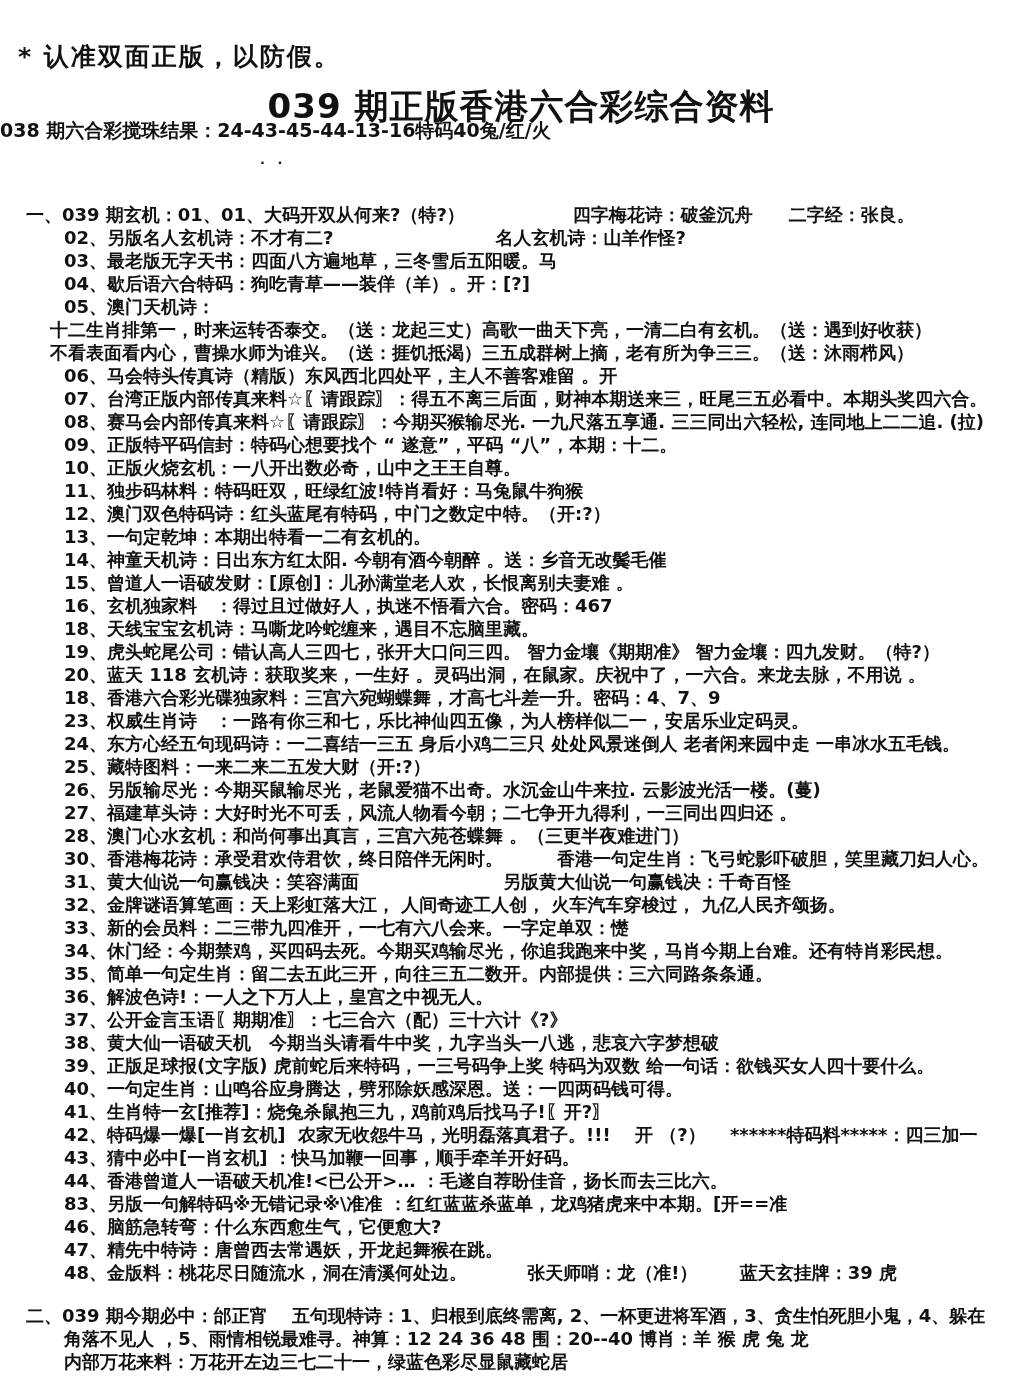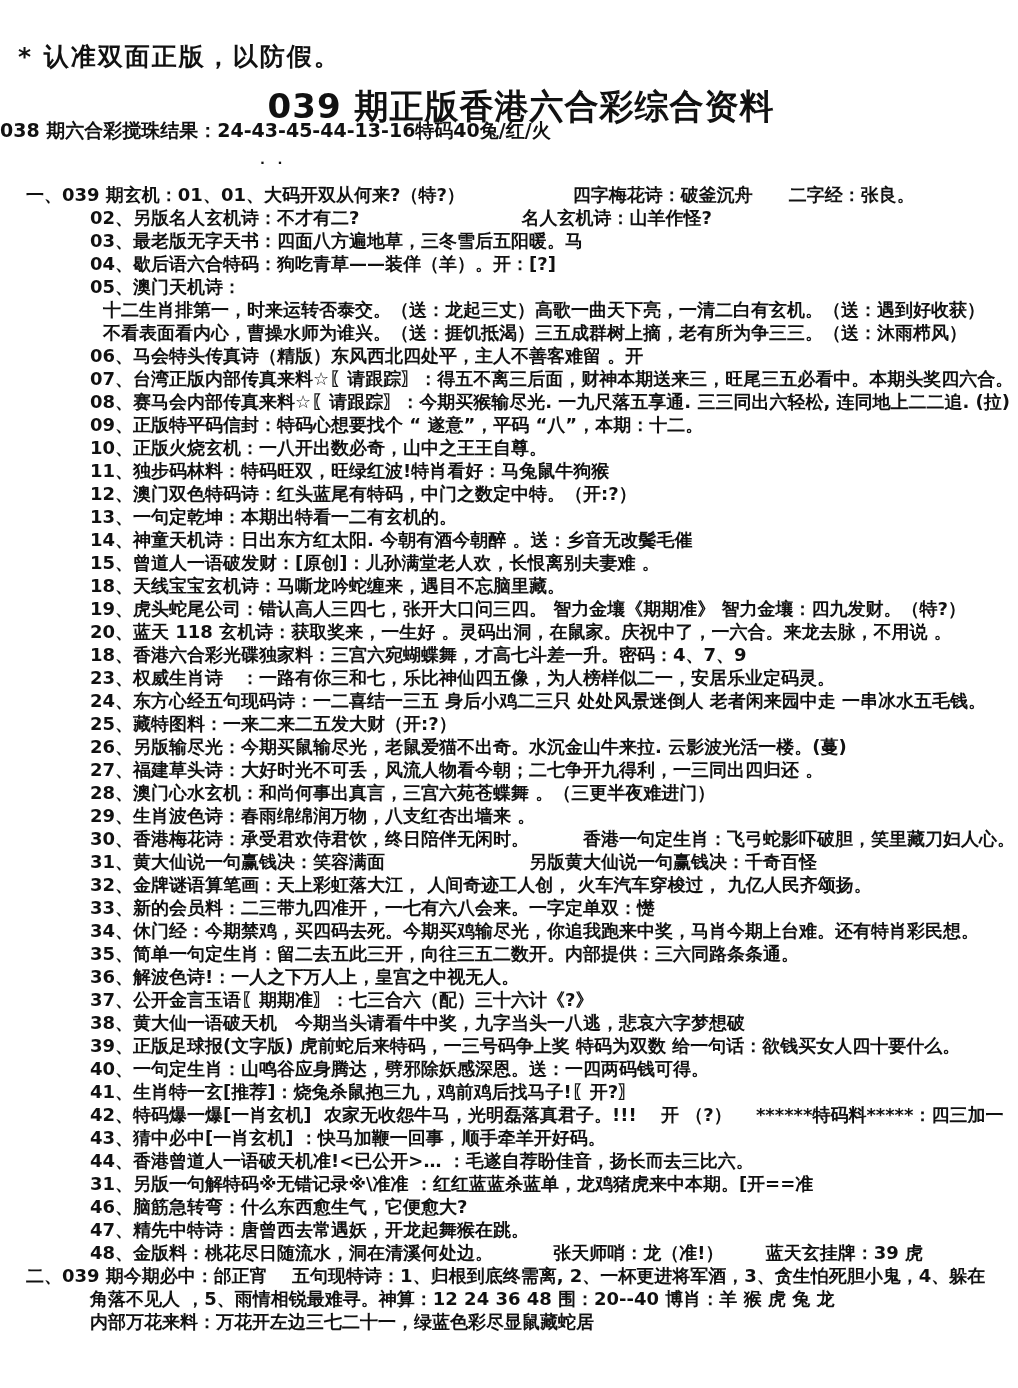--- a/index.html
+++ b/index.html
@@ -21,23 +21,23 @@
     text-align:left;font-size:19px;font-weight:700;white-space:pre;
   }
   .dots{
     position:absolute;left:260px;top:152px;font-size:13px;font-weight:700;letter-spacing:4px;
   }
   .lines{position:absolute;left:0;top:183px;width:1018px;}
   .line{
     height:23px;line-height:23px;font-size:18px;font-weight:600;
     white-space:pre;overflow:hidden;
   }
-  .indent-section{padding-left:26px;}
-  .indent-item{padding-left:90px;}
-  .indent-cont{padding-left:103px;}
+  .indent-section{padding-left:26px;margin-top:20px;}
+  .indent-item{padding-left:64px;}
+  .indent-cont{padding-left:50px;}
 </style>
 </head>
 <body>
 
 <div class="page">
   <div class="disclaimer">* 认准双面正版，以防假。</div>
   <h1 class="title">039 期正版香港六合彩综合资料</h1>
   <div class="subtitle">038 期六合彩搅珠结果：24-43-45-44-13-16特码40兔/红/火</div>
   <div class="dots">. .</div>
   <div class="lines" id="lines-container">
@@ -51,47 +51,47 @@
       <div class="line indent-item">06、马会特头传真诗（精版）东风西北四处平，主人不善客难留 。开</div>
       <div class="line indent-item">07、台湾正版内部传真来料☆〖请跟踪〗：得五不离三后面，财神本期送来三，旺尾三五必看中。本期头奖四六合。</div>
       <div class="line indent-item">08、赛马会内部传真来料☆〖请跟踪〗：今期买猴输尽光. 一九尺落五享通. 三三同出六轻松, 连同地上二二追. (拉)</div>
       <div class="line indent-item">09、正版特平码信封：特码心想要找个 “ 遂意”，平码 “八”，本期：十二。</div>
       <div class="line indent-item">10、正版火烧玄机：一八开出数必奇，山中之王王自尊。</div>
       <div class="line indent-item">11、独步码林料：特码旺双，旺绿红波!特肖看好：马兔鼠牛狗猴</div>
       <div class="line indent-item">12、澳门双色特码诗：红头蓝尾有特码，中门之数定中特。（开:?）</div>
       <div class="line indent-item">13、一句定乾坤：本期出特看一二有玄机的。</div>
       <div class="line indent-item">14、神童天机诗：日出东方红太阳. 今朝有酒今朝醉 。送：乡音无改鬓毛催</div>
       <div class="line indent-item">15、曾道人一语破发财：[原创]：儿孙满堂老人欢，长恨离别夫妻难 。</div>
+      <div class="line indent-item">16、玄机独家料　：得过且过做好人，执迷不悟看六合。密码：467</div>
       <div class="line indent-item">18、天线宝宝玄机诗：马嘶龙吟蛇缠来，遇目不忘脑里藏。</div>
       <div class="line indent-item">19、虎头蛇尾公司：错认高人三四七，张开大口问三四。 智力金壤《期期准》 智力金壤：四九发财。（特?）</div>
       <div class="line indent-item">20、蓝天 118 玄机诗：获取奖来，一生好 。灵码出洞，在鼠家。庆祝中了，一六合。来龙去脉，不用说 。</div>
       <div class="line indent-item">18、香港六合彩光碟独家料：三宫六宛蝴蝶舞，才高七斗差一升。密码：4、7、9</div>
       <div class="line indent-item">23、权威生肖诗　：一路有你三和七，乐比神仙四五像，为人榜样似二一，安居乐业定码灵。</div>
       <div class="line indent-item">24、东方心经五句现码诗：一二喜结一三五 身后小鸡二三只 处处风景迷倒人 老者闲来园中走 一串冰水五毛钱。</div>
       <div class="line indent-item">25、藏特图料：一来二来二五发大财（开:?）</div>
       <div class="line indent-item">26、另版输尽光：今期买鼠输尽光，老鼠爱猫不出奇。水沉金山牛来拉. 云影波光活一楼。(蔓)</div>
       <div class="line indent-item">27、福建草头诗：大好时光不可丢，风流人物看今朝；二七争开九得利，一三同出四归还 。</div>
       <div class="line indent-item">28、澳门心水玄机：和尚何事出真言，三宫六苑苍蝶舞 。（三更半夜难进门）</div>
-      <div class="line indent-item">29、生肖波色诗：春雨绵绵润万物，八支红杏出墙来 。</div>
       <div class="line indent-item">30、香港梅花诗：承受君欢侍君饮，终日陪伴无闲时。　　　香港一句定生肖：飞弓蛇影吓破胆，笑里藏刀妇人心。</div>
       <div class="line indent-item">31、黄大仙说一句赢钱决：笑容满面　　　　　　　　另版黄大仙说一句赢钱决：千奇百怪</div>
       <div class="line indent-item">32、金牌谜语算笔画：天上彩虹落大江， 人间奇迹工人创， 火车汽车穿梭过， 九亿人民齐颂扬。</div>
       <div class="line indent-item">33、新的会员料：二三带九四准开，一七有六八会来。一字定单双：憷</div>
       <div class="line indent-item">34、休门经：今期禁鸡，买四码去死。今期买鸡输尽光，你追我跑来中奖，马肖今期上台难。还有特肖彩民想。</div>
       <div class="line indent-item">35、简单一句定生肖：留二去五此三开，向往三五二数开。内部提供：三六同路条条通。</div>
       <div class="line indent-item">36、解波色诗!：一人之下万人上，皇宫之中视无人。</div>
       <div class="line indent-item">37、公开金言玉语〖期期准〗：七三合六（配）三十六计《?》</div>
       <div class="line indent-item">38、黄大仙一语破天机　今期当头请看牛中奖，九字当头一八逃，悲哀六字梦想破</div>
       <div class="line indent-item">39、正版足球报(文字版) 虎前蛇后来特码，一三号码争上奖 特码为双数 给一句话：欲钱买女人四十要什么。</div>
       <div class="line indent-item">40、一句定生肖：山鸣谷应身腾达，劈邪除妖感深恩。送：一四两码钱可得。</div>
       <div class="line indent-item">41、生肖特一玄[推荐]：烧兔杀鼠抱三九，鸡前鸡后找马子!〖开?〗</div>
       <div class="line indent-item">42、特码爆一爆[一肖玄机]  农家无收怨牛马，光明磊落真君子。!!!　 开 （?）　 ******特码料*****：四三加一</div>
       <div class="line indent-item">43、猜中必中[一肖玄机] ：快马加鞭一回事，顺手牵羊开好码。</div>
       <div class="line indent-item">44、香港曾道人一语破天机准!&lt;已公开&gt;… ：毛遂自荐盼佳音，扬长而去三比六。</div>
-      <div class="line indent-item">31、另版一句解特码※无错记录※\准准 ：红红蓝蓝杀蓝单，龙鸡猪虎来中本期。[开==准</div>
+      <div class="line indent-item">83、另版一句解特码※无错记录※\准准 ：红红蓝蓝杀蓝单，龙鸡猪虎来中本期。[开==准</div>
       <div class="line indent-item">46、脑筋急转弯：什么东西愈生气，它便愈大?</div>
       <div class="line indent-item">47、精先中特诗：唐曾西去常遇妖，开龙起舞猴在跳。</div>
       <div class="line indent-item">48、金版料：桃花尽日随流水，洞在清溪何处边。　　　 张天师哨：龙（准!）　　 蓝天玄挂牌：39 虎</div>
       <div class="line indent-section">二、039 期今期必中：邰正宵　 五句现特诗：1、归根到底终需离, 2、一杯更进将军酒，3、贪生怕死胆小鬼，4、躲在</div>
       <div class="line indent-item">角落不见人 ，5、雨情相锐最难寻。神算：12 24 36 48 围：20--40 博肖：羊 猴 虎 兔 龙</div>
       <div class="line indent-item">内部万花来料：万花开左边三七二十一，绿蓝色彩尽显鼠藏蛇居</div>
     </div>
 </div>
 
 </body></html>

